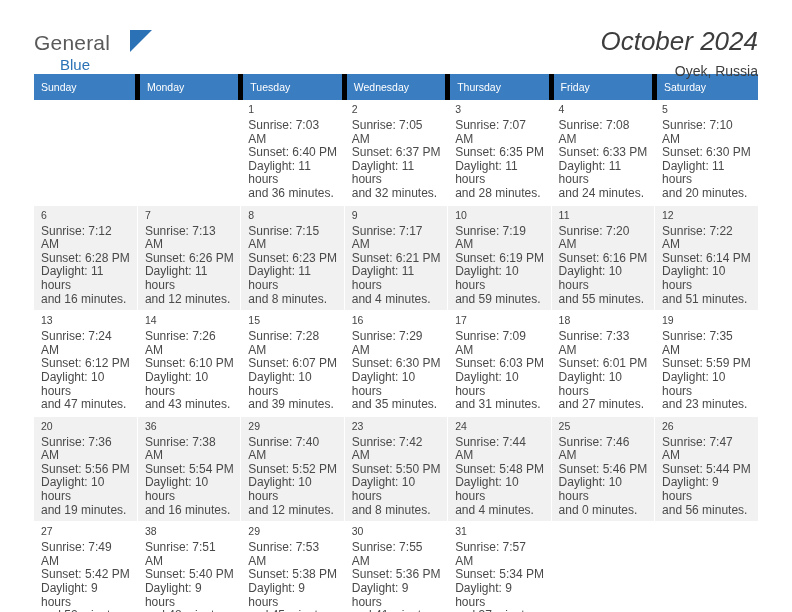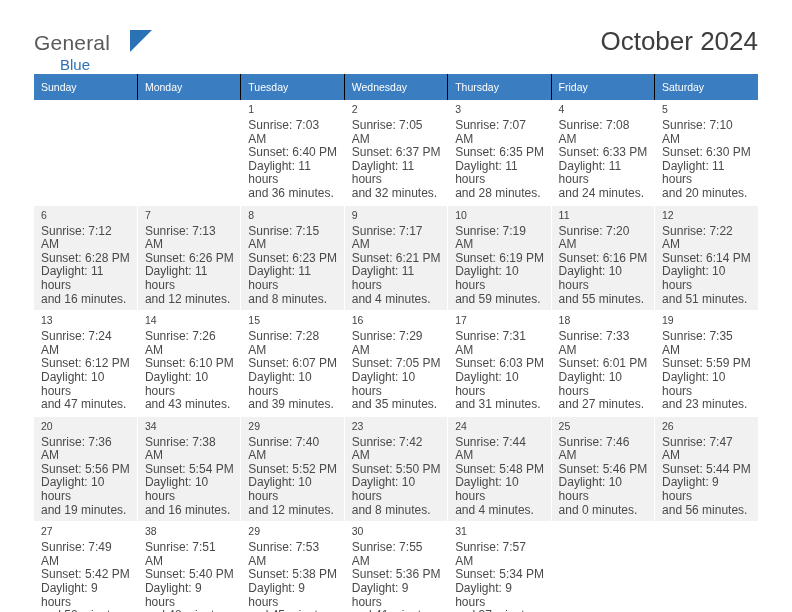--- a/index.html
+++ b/index.html
@@ -61,20 +61,21 @@
     position: absolute;
     right: 0;
     top: 26px;
     text-align: right;
   }
   .cal-title {
     font-size: 26px;
     color: #3d3d3d;
     line-height: 30px;
     white-space: nowrap;
+    font-style: italic;
   }
   .cal-subtitle {
     font-size: 14px;
     color: #3d3d3d;
     line-height: 20px;
     margin-top: 5px;
     white-space: nowrap;
   }
   
   table.cal {
@@ -84,21 +85,21 @@
     margin-top: 2px;
   }
   table.cal th {
     background: #3a7dc0;
     color: #ffffff;
     font-size: 10.5px;
     font-weight: normal;
     text-align: left;
     padding: 5px 0 5px 7px;
     height: 16px;
-    border-right: 1px solid #000000;
+    border-right: 5px solid #000000;
   }
   table.cal th:last-child { border-right: none; }
   table.cal td {
     vertical-align: top;
     height: 80px;
     padding: 3px 6px 4px 7px;
     border-bottom: 1px solid #ffffff;
     border-right: 1px solid #ffffff;
     background: #ffffff;
   }
@@ -125,20 +126,21 @@
   <div class="header">
 
     <div class="logo">
       <span class="logo-general">General</span>
       <span class="logo-blue">Blue</span>
       <span class="logo-flag"></span>
     </div>
 
     <div class="title-wrap">
       <div class="cal-title">October 2024</div>
+      <div class="cal-subtitle">Oyek, Russia</div>
     </div>
 
   </div>
 
   <table class="cal">
     <thead>
       <tr>
         <th>Sunday</th>
         <th>Monday</th>
         <th>Tuesday</th>
@@ -263,27 +265,27 @@
         <td>
           <div class="daynum">15</div>
           <div class="detail">Sunrise: 7:28 AM
 Sunset: 6:07 PM
 Daylight: 10 hours
 and 39 minutes.</div>
         </td>
         <td>
           <div class="daynum">16</div>
           <div class="detail">Sunrise: 7:29 AM
-Sunset: 7:05 PM
+Sunset: 6:30 PM
 Daylight: 10 hours
 and 35 minutes.</div>
         </td>
         <td>
           <div class="daynum">17</div>
-          <div class="detail">Sunrise: 7:31 AM
+          <div class="detail">Sunrise: 7:09 AM
 Sunset: 6:03 PM
 Daylight: 10 hours
 and 31 minutes.</div>
         </td>
         <td>
           <div class="daynum">18</div>
           <div class="detail">Sunrise: 7:33 AM
 Sunset: 6:01 PM
 Daylight: 10 hours
 and 27 minutes.</div>
@@ -298,21 +300,21 @@
       </tr>
       <tr class="alt">
         <td>
           <div class="daynum">20</div>
           <div class="detail">Sunrise: 7:36 AM
 Sunset: 5:56 PM
 Daylight: 10 hours
 and 19 minutes.</div>
         </td>
         <td>
-          <div class="daynum">34</div>
+          <div class="daynum">36</div>
           <div class="detail">Sunrise: 7:38 AM
 Sunset: 5:54 PM
 Daylight: 10 hours
 and 16 minutes.</div>
         </td>
         <td>
           <div class="daynum">29</div>
           <div class="detail">Sunrise: 7:40 AM
 Sunset: 5:52 PM
 Daylight: 10 hours

